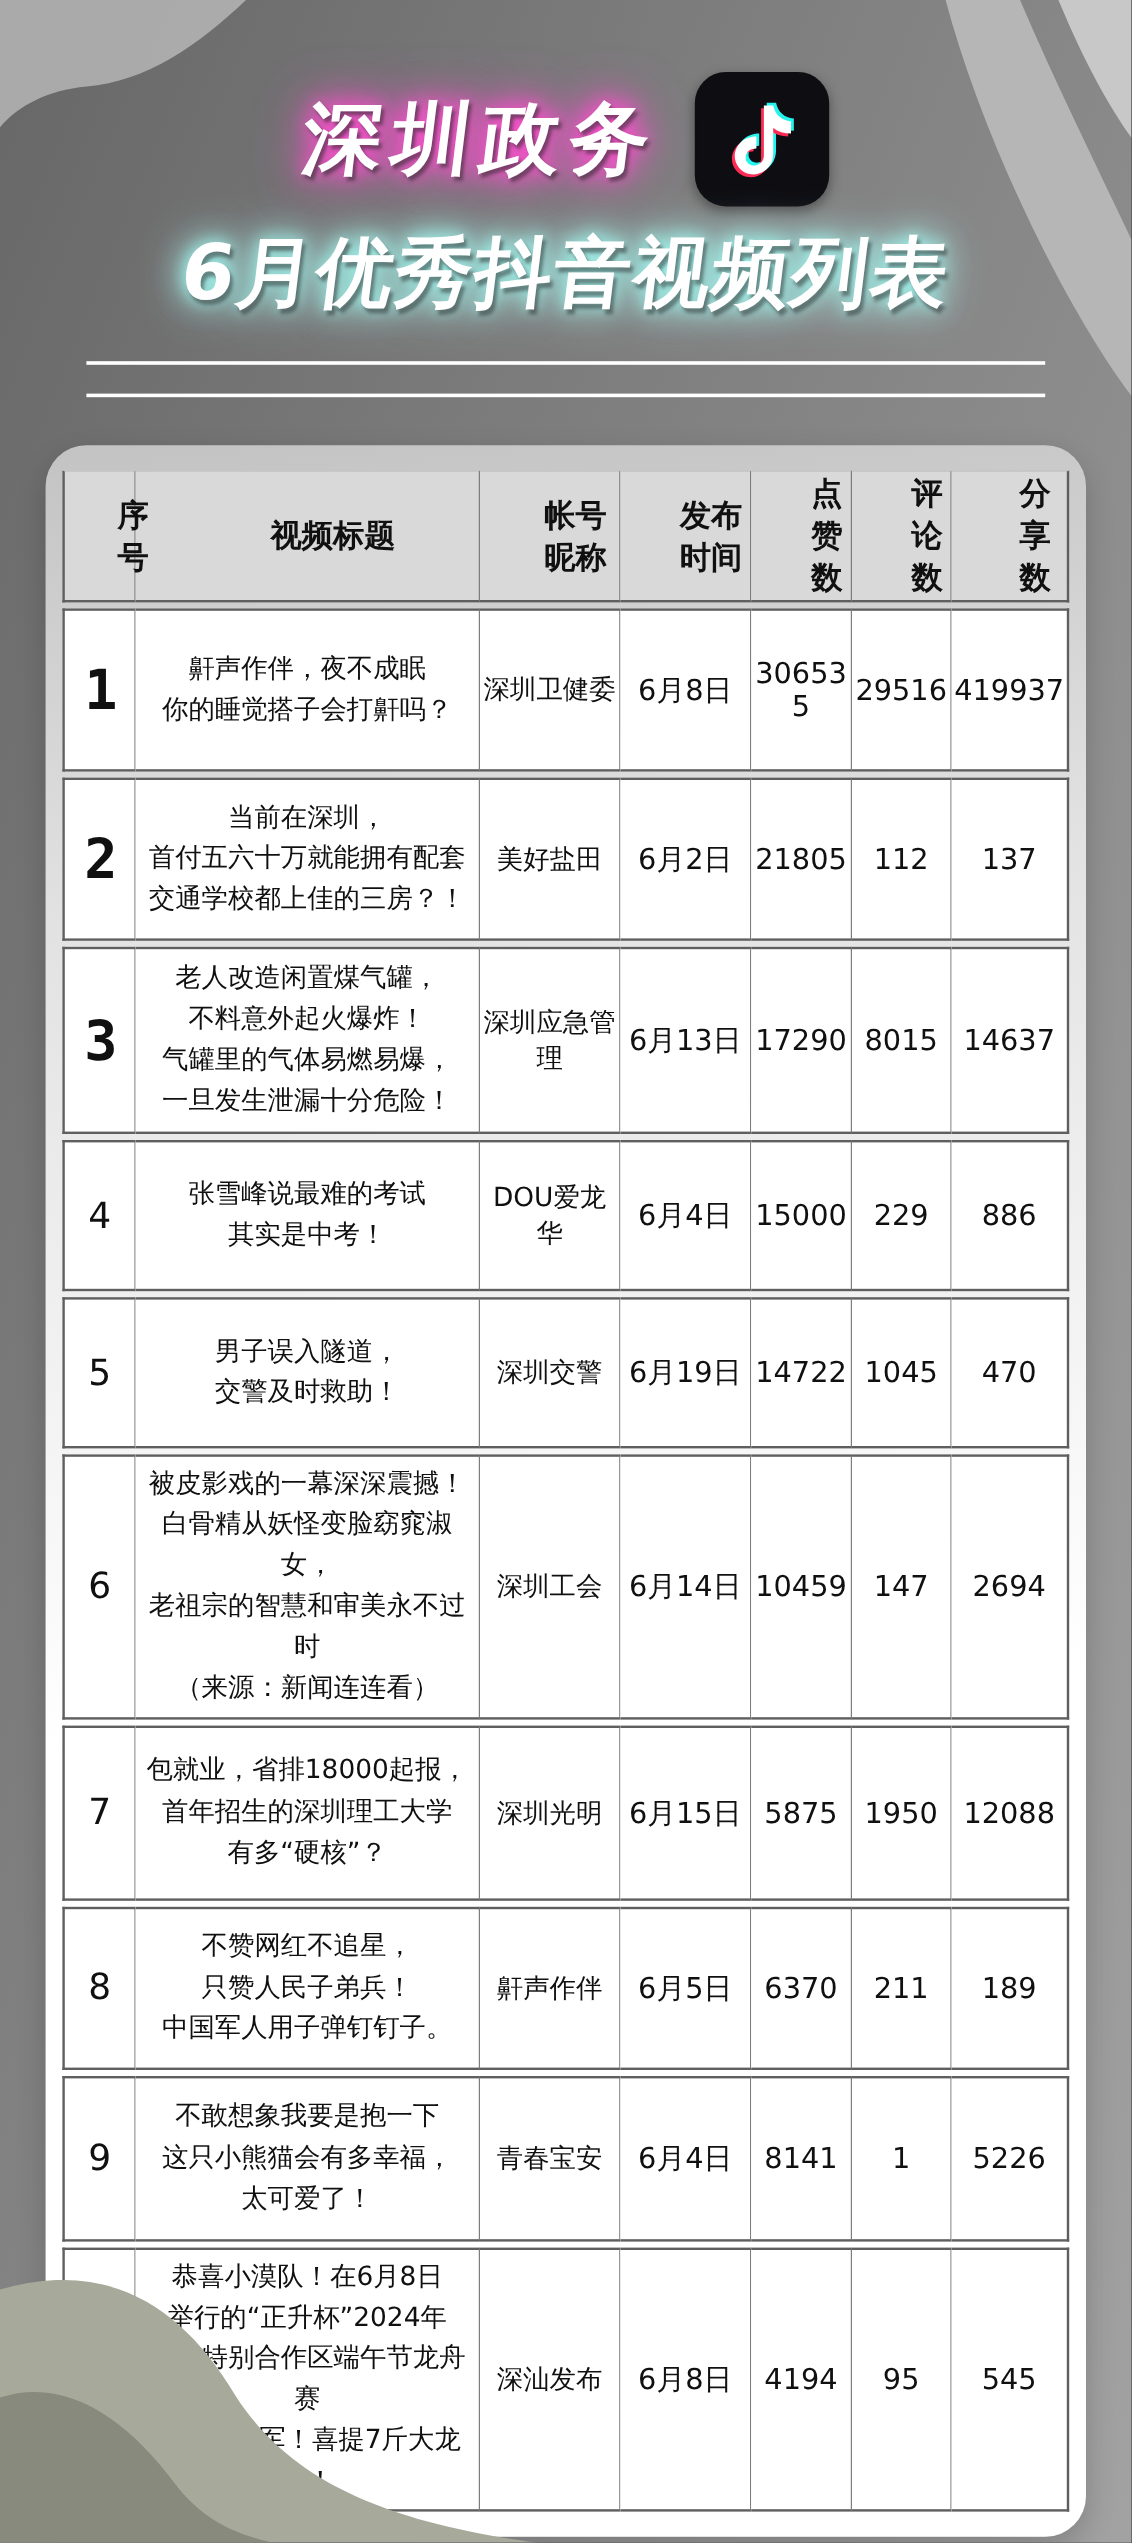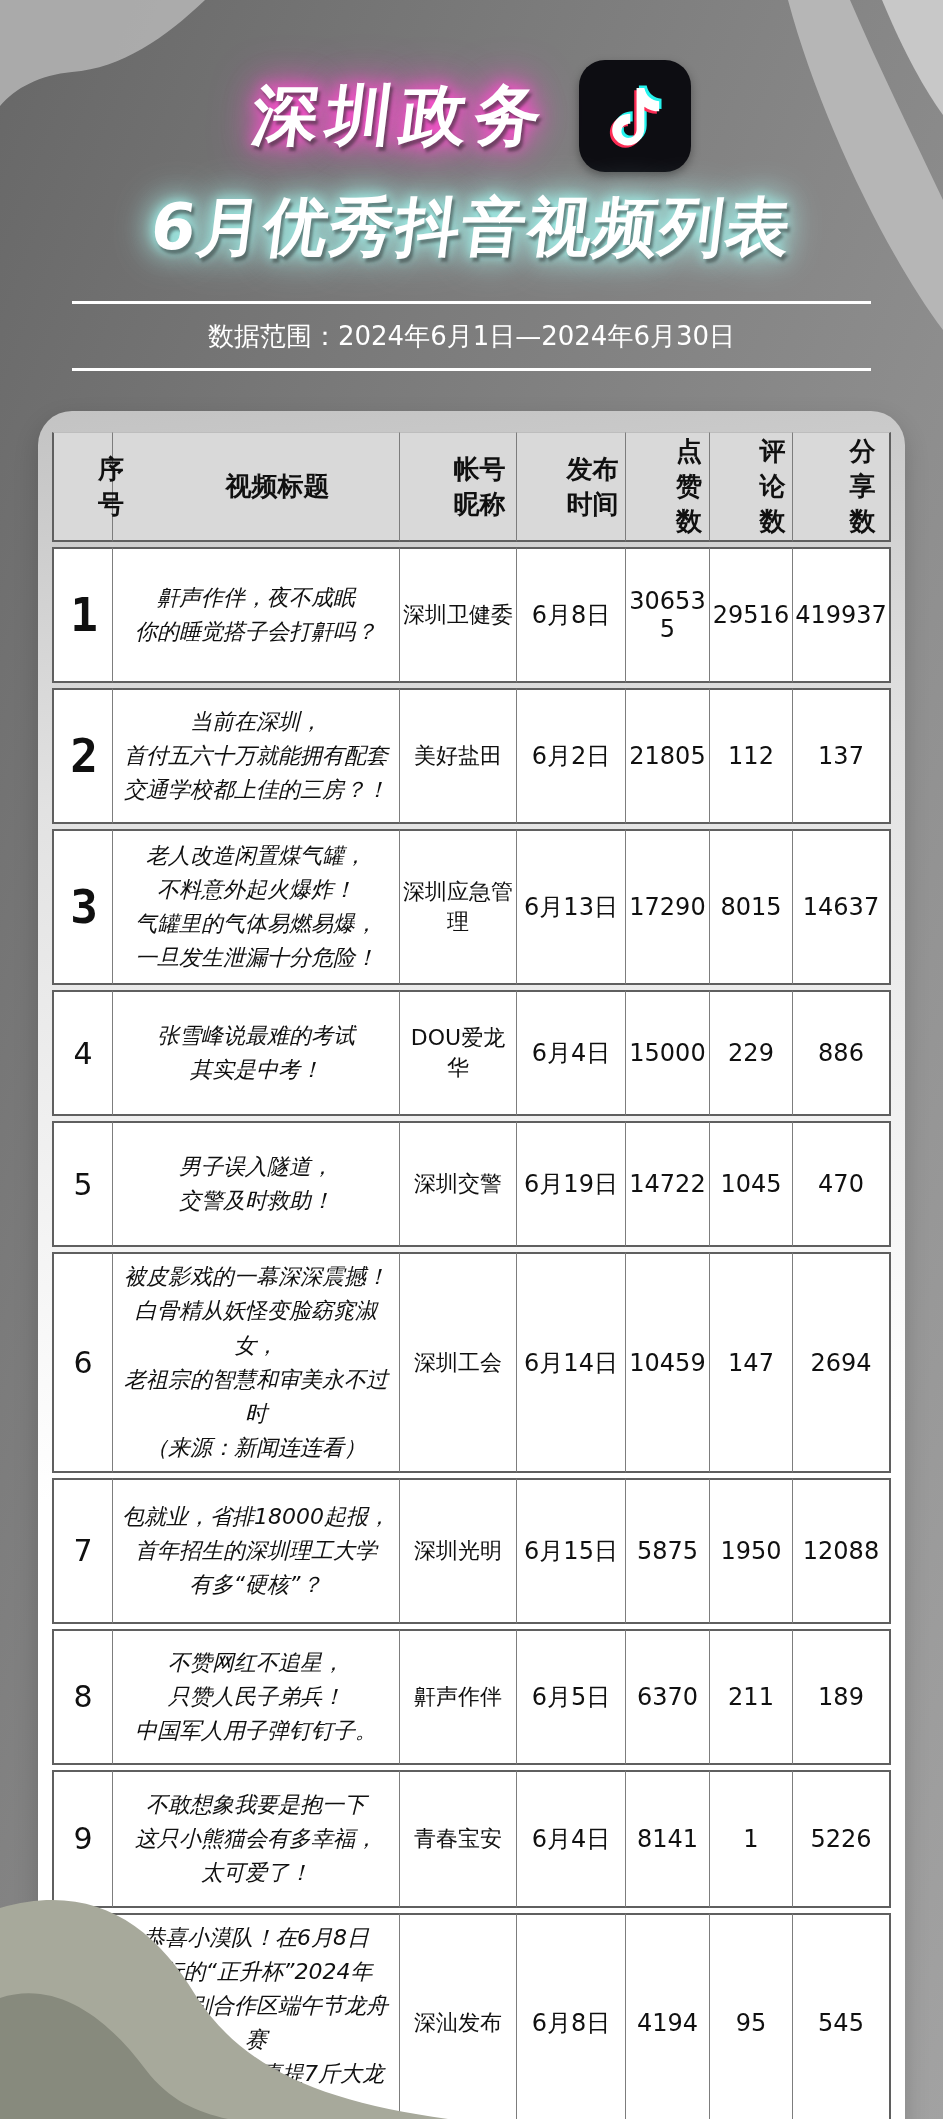--- a/index.html
+++ b/index.html
@@ -56,21 +56,21 @@
     color:#101010;word-break:break-all;
   }
   th:first-child,td:first-child{border-left:2px solid #5f5f5f;}
   th:last-child,td:last-child{border-right:2px solid #5f5f5f;}
   th{
     height:96px;background:#d9d9d9;font-size:26px;font-weight:bold;
     border-top:1px solid #bdbdbd;
     padding-left:44px;
   }
   td{background:#ffffff;font-size:22px;}
-  .cell-title{white-space:pre-line;line-height:1.55;padding:6px 4px;font-style:italic;}
+  .cell-title{white-space:pre-line;line-height:1.55;padding:6px 4px;}
   .cell-account{font-size:22px;}
   .cell-date,.cell-likes,.cell-comments,.cell-shares{font-size:24px;}
   .cell-rank{font-size:30px;}
   #table-body tr:nth-child(-n+3) .cell-rank{
     font-family:"DejaVu Sans Mono",monospace;font-size:46px;font-weight:900;letter-spacing:-2px;
   }
   #table-body tr:nth-child(1) td{height:120px;}
   #table-body tr:nth-child(2) td{height:120px;}
   #table-body tr:nth-child(3) td{height:140px;}
   #table-body tr:nth-child(4) td{height:110px;}
@@ -111,21 +111,20 @@
             <path transform="translate(-3,3)" fill="#fe2c55" d="M62 14 c2 10 9 16 19 17 v13 c-7 0 -14 -2 -19 -6 v27 c0 22 -25 30 -37 15 c-10 -13 -1 -33 19 -33 v13 c-6 0 -10 3 -11 7 c-2 7 4 12 10 11 c6 -1 9 -5 9 -11 V14 Z"></path>
             <path fill="#ffffff" d="M62 14 c2 10 9 16 19 17 v13 c-7 0 -14 -2 -19 -6 v27 c0 22 -25 30 -37 15 c-10 -13 -1 -33 19 -33 v13 c-6 0 -10 3 -11 7 c-2 7 4 12 10 11 c6 -1 9 -5 9 -11 V14 Z"></path>
           </g>
         </svg>
       </div>
     </div>
     <h2 class="title2">6月优秀抖音视频列表</h2>
   </div>
 
   <div class="meta">
-    <p>数据范围：2024年6月1日—2024年6月30日</p>
   </div>
 
   <div class="card">
     <table>
       <colgroup>
         <col style="width:61px">
           <col style="width:287px">
           <col style="width:117px">
         <col style="width:109px">
           <col style="width:84px">

